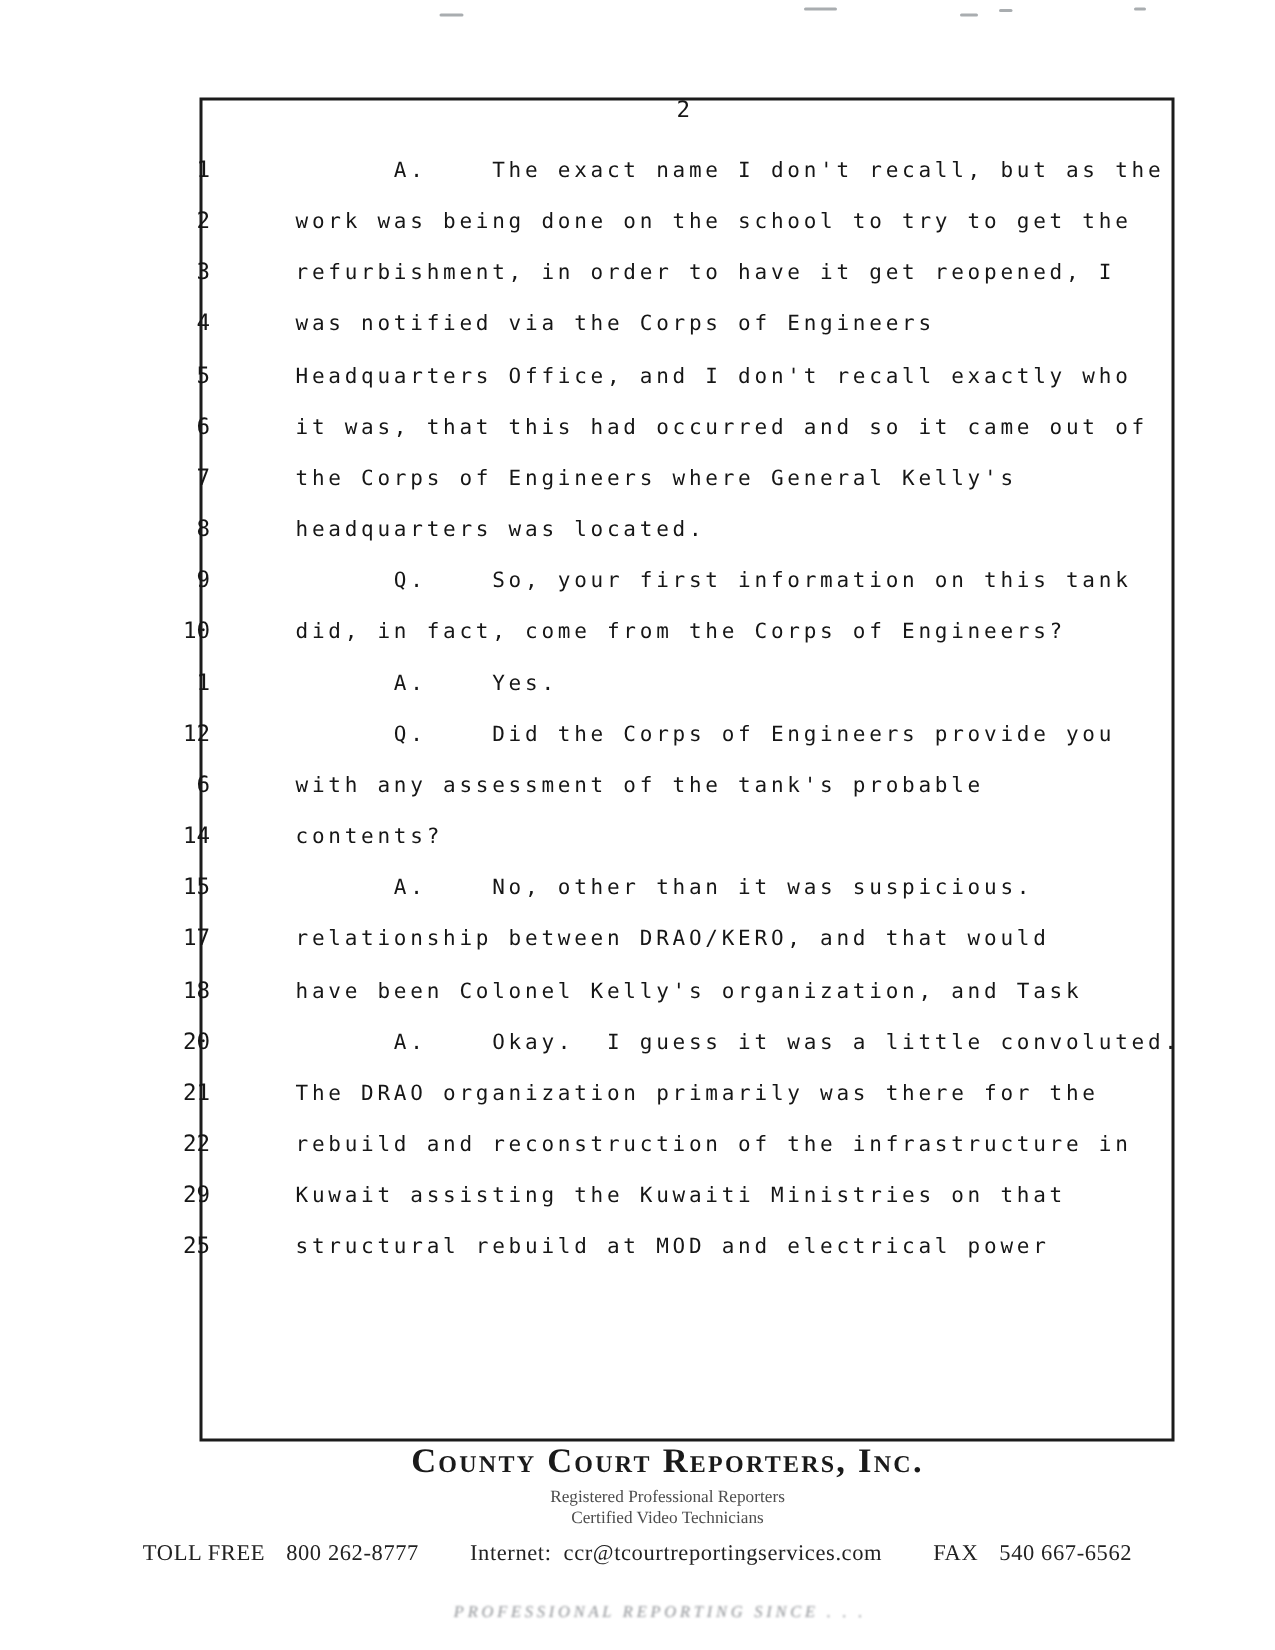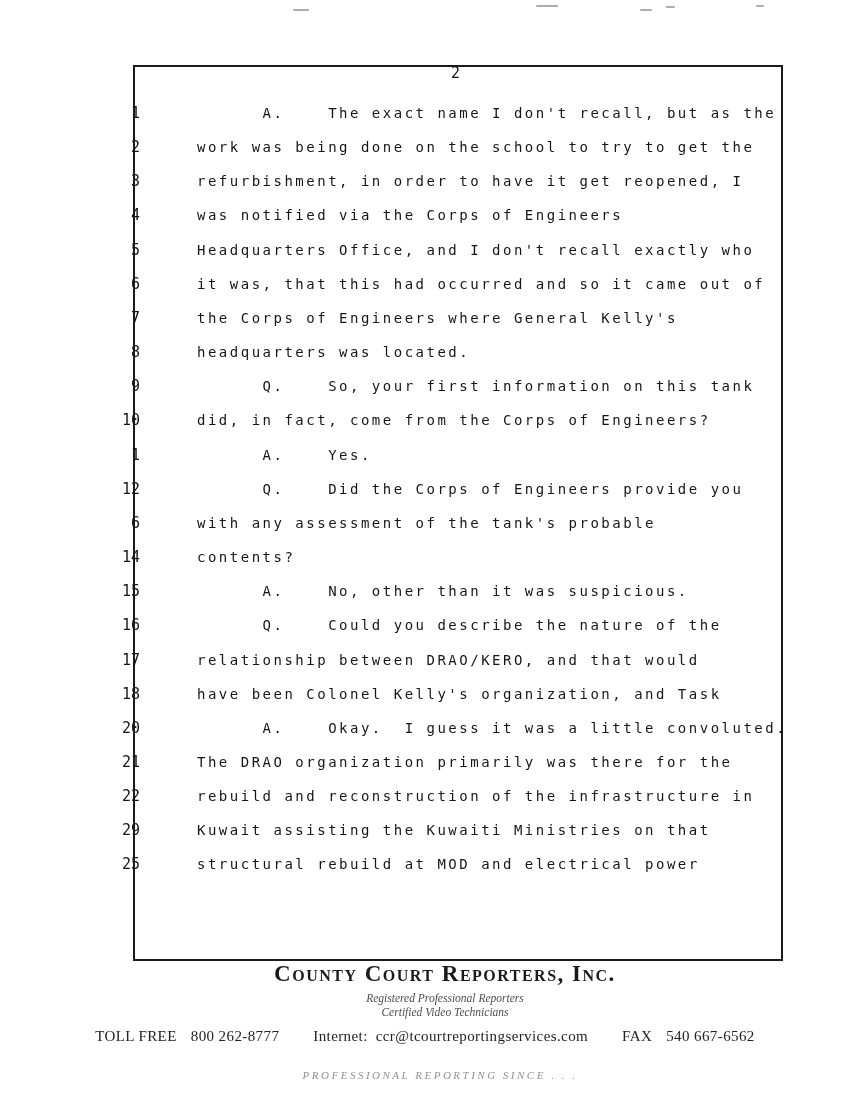--- a/index.html
+++ b/index.html
@@ -93,21 +93,20 @@
   }
   .firm {
     font-size: 23px;
     font-weight: 600;
     font-variant: small-caps;
     letter-spacing: 1.5px;
     padding-left: 40px;
   }
   .tagline {
     font-size: 11.5px;
-    font-style: italic;
     color: #4d4d4d;
     line-height: 14px;
     padding-left: 40px;
   }
   .tagline-first { margin-top: 4px; }
   .contact {
     margin-top: 9px;
     font-size: 15px;
     letter-spacing: 0.4px;
     color: #222222;
@@ -151,21 +150,20 @@
     <div class="line"><span class="num">6</span><span class="txt">it was, that this had occurred and so it came out of</span></div>
     <div class="line"><span class="num">7</span><span class="txt">the Corps of Engineers where General Kelly's</span></div>
     <div class="line"><span class="num">8</span><span class="txt">headquarters was located.</span></div>
     <div class="line"><span class="num">9</span><span class="txt">      Q.    So, your first information on this tank</span></div>
     <div class="line"><span class="num">10</span><span class="txt">did, in fact, come from the Corps of Engineers?</span></div>
     <div class="line"><span class="num">1</span><span class="txt">      A.    Yes.</span></div>
     <div class="line"><span class="num">12</span><span class="txt">      Q.    Did the Corps of Engineers provide you</span></div>
     <div class="line"><span class="num">6</span><span class="txt">with any assessment of the tank's probable</span></div>
     <div class="line"><span class="num">14</span><span class="txt">contents?</span></div>
     <div class="line"><span class="num">15</span><span class="txt">      A.    No, other than it was suspicious.</span></div>
-    <div class="line"><span class="num">16</span><span class="txt">      Q.    Could you describe the nature of the</span></div>
     <div class="line"><span class="num">17</span><span class="txt">relationship between DRAO/KERO, and that would</span></div>
     <div class="line"><span class="num">18</span><span class="txt">have been Colonel Kelly's organization, and Task</span></div>
     <div class="line"><span class="num">20</span><span class="txt">      A.    Okay.  I guess it was a little convoluted.</span></div>
     <div class="line"><span class="num">21</span><span class="txt">The DRAO organization primarily was there for the</span></div>
     <div class="line"><span class="num">22</span><span class="txt">rebuild and reconstruction of the infrastructure in</span></div>
     <div class="line"><span class="num">29</span><span class="txt">Kuwait assisting the Kuwaiti Ministries on that</span></div>
     <div class="line"><span class="num">25</span><span class="txt">structural rebuild at MOD and electrical power</span></div>
   </div>
 
   <div class="footer">

